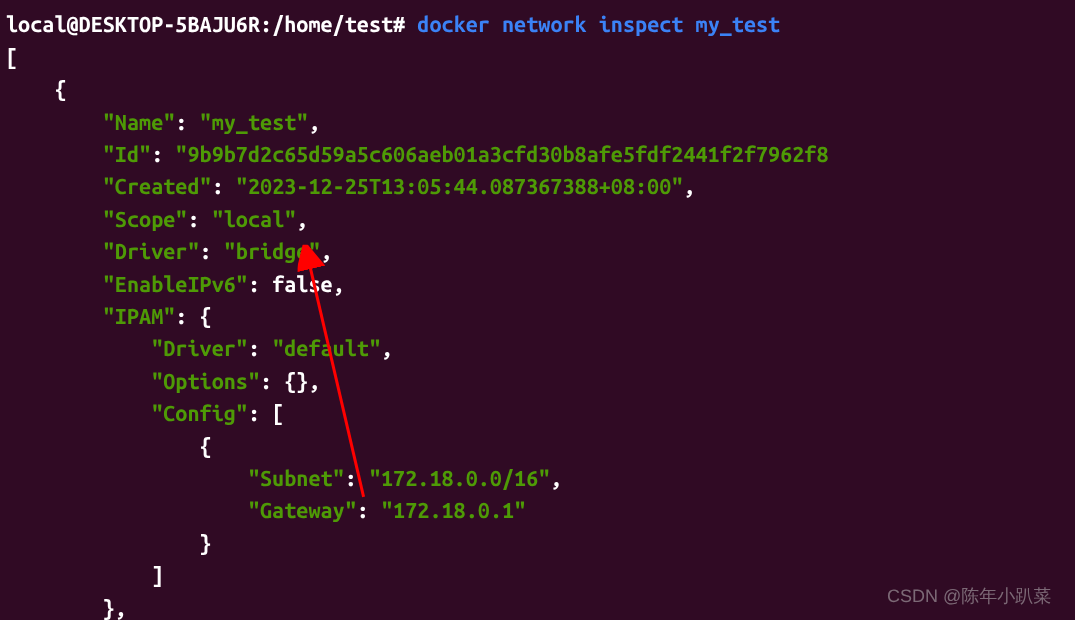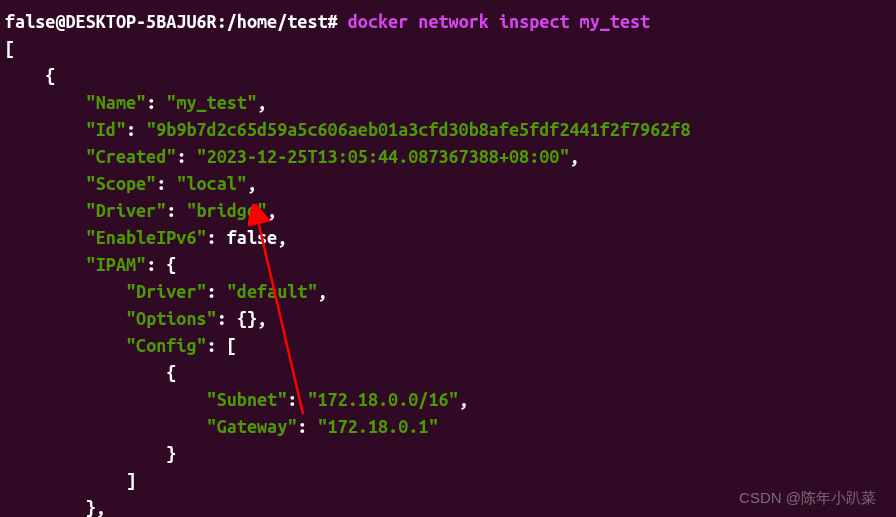--- a/index.html
+++ b/index.html
@@ -24,21 +24,21 @@
       white-space: pre;
     }
     .host {
       color: #ffffff;
     }
     .path {
       color: #ffffff;
       margin-top: 47px;
     }
     .command {
-      color: #d946ef;
+      color: #3b82f6;
     }
     .json-line {
       white-space: pre;
     }
     .key {
       color: #4e9a06;
     }
     .str {
       color: #4e9a06;
     }
@@ -59,21 +59,21 @@
     }
     .arrow {
       position: absolute;
       pointer-events: none;
     }
   </style>
 </head>
 <body>
 
 <div>
-  <div class="prompt-line"><span class="host">false@DESKTOP-5BAJU6R</span><span class="punct">:</span><span class="path">/home/test</span><span class="punct">#</span> <span class="command">docker network inspect my_test</span></div>
+  <div class="prompt-line"><span class="host">local@DESKTOP-5BAJU6R</span><span class="punct">:</span><span class="path">/home/test</span><span class="punct">#</span> <span class="command">docker network inspect my_test</span></div>
   <div class="json-line"><span class="punct">[</span></div>
   <div class="json-line">    <span class="punct">{</span></div>
   <div class="json-line">        <span class="key">"Name"</span><span class="punct">: </span><span class="str">"my_test"</span><span class="punct">,</span></div>
   <div class="json-line">        <span class="key">"Id"</span><span class="punct">: </span><span class="str">"9b9b7d2c65d59a5c606aeb01a3cfd30b8afe5fdf2441f2f7962f8</span></div>
   <div class="json-line">        <span class="key">"Created"</span><span class="punct">: </span><span class="str">"2023-12-25T13:05:44.087367388+08:00"</span><span class="punct">,</span></div>
   <div class="json-line">        <span class="key">"Scope"</span><span class="punct">: </span><span class="str">"local"</span><span class="punct">,</span></div>
   <div class="json-line">        <span class="key">"Driver"</span><span class="punct">: </span><span class="str">"bridge"</span><span class="punct">,</span></div>
   <div class="json-line">        <span class="key">"EnableIPv6"</span><span class="punct">: </span><span class="val-false">false</span><span class="punct">,</span></div>
   <div class="json-line">        <span class="key">"IPAM"</span><span class="punct">: </span><span class="punct">{</span></div>
   <div class="json-line">            <span class="key">"Driver"</span><span class="punct">: </span><span class="str">"default"</span><span class="punct">,</span></div>

